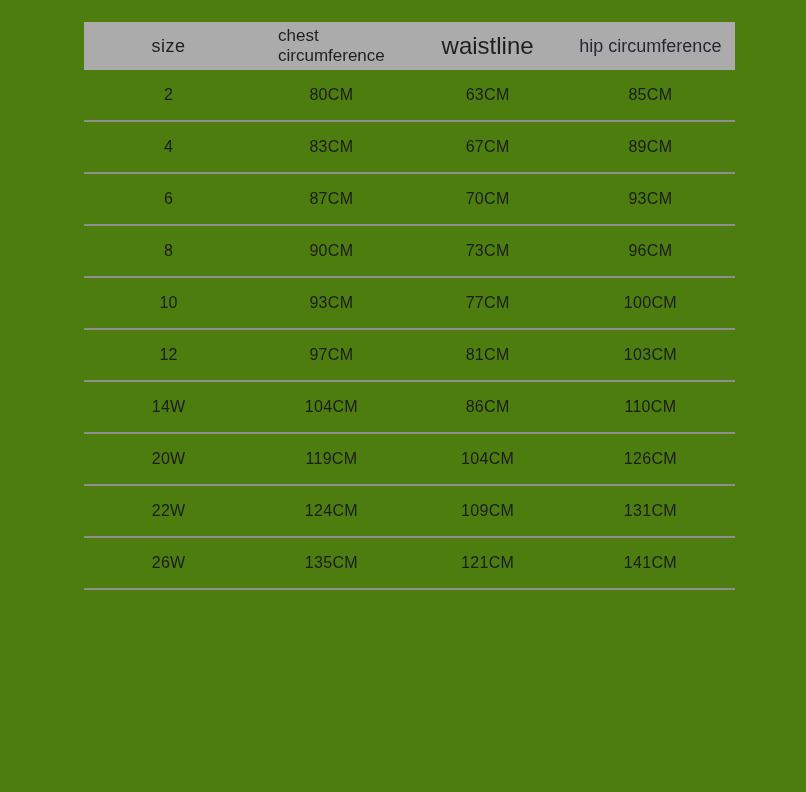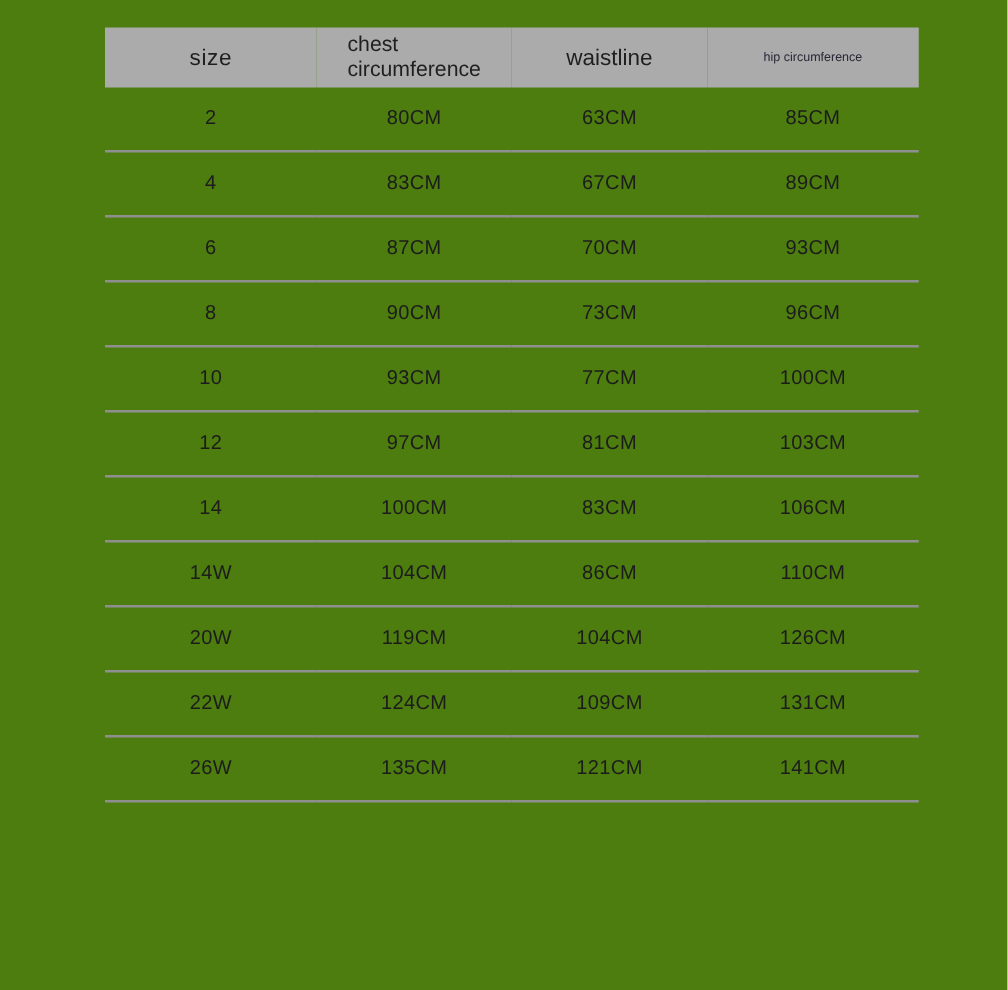--- a/index.html
+++ b/index.html
@@ -27,22 +27,22 @@
     background: #ababab;
     height: 48px;
     font-weight: normal;
     color: #1f1f1f;
     text-align: center;
     vertical-align: middle;
     padding: 0;
   }
   th.col-size     { font-size: 18px; letter-spacing: 0.5px; }
   th.col-chest    { font-size: 17px; }
-  th.col-waist    { font-size: 18px; margin-top: 44px; }
-  th.col-hip      { font-size: 10px; color: #2a2736; margin-top: 28px; }
+  th.col-waist    { font-size: 24px; margin-top: 44px; }
+  th.col-hip      { font-size: 18px; color: #2a2736; margin-top: 28px; }
   .chest-block {
     display: inline-block;
     text-align: left;
     line-height: 1.15;
   }
   .chest-block .line { display: block; }
   tbody td {
     height: 50px;
     text-align: center;
     vertical-align: middle;
@@ -114,26 +114,20 @@
           <td>77CM</td>
           <td>100CM</td>
         </tr>
         <tr>
           <td>12</td>
           <td>97CM</td>
           <td>81CM</td>
           <td>103CM</td>
         </tr>
         <tr>
-          <td>14</td>
-          <td>100CM</td>
-          <td>83CM</td>
-          <td>106CM</td>
-        </tr>
-        <tr>
           <td>14W</td>
           <td>104CM</td>
           <td>86CM</td>
           <td>110CM</td>
         </tr>
         <tr>
           <td>20W</td>
           <td>119CM</td>
           <td>104CM</td>
           <td>126CM</td>

